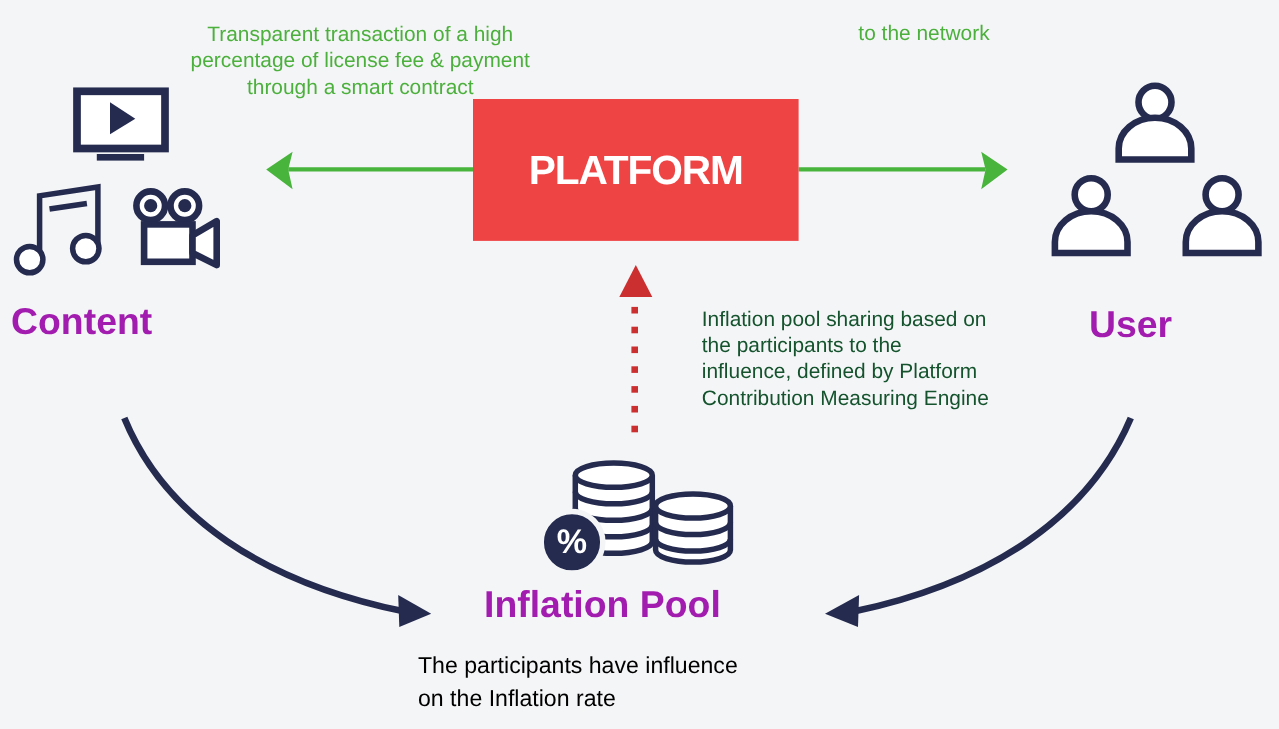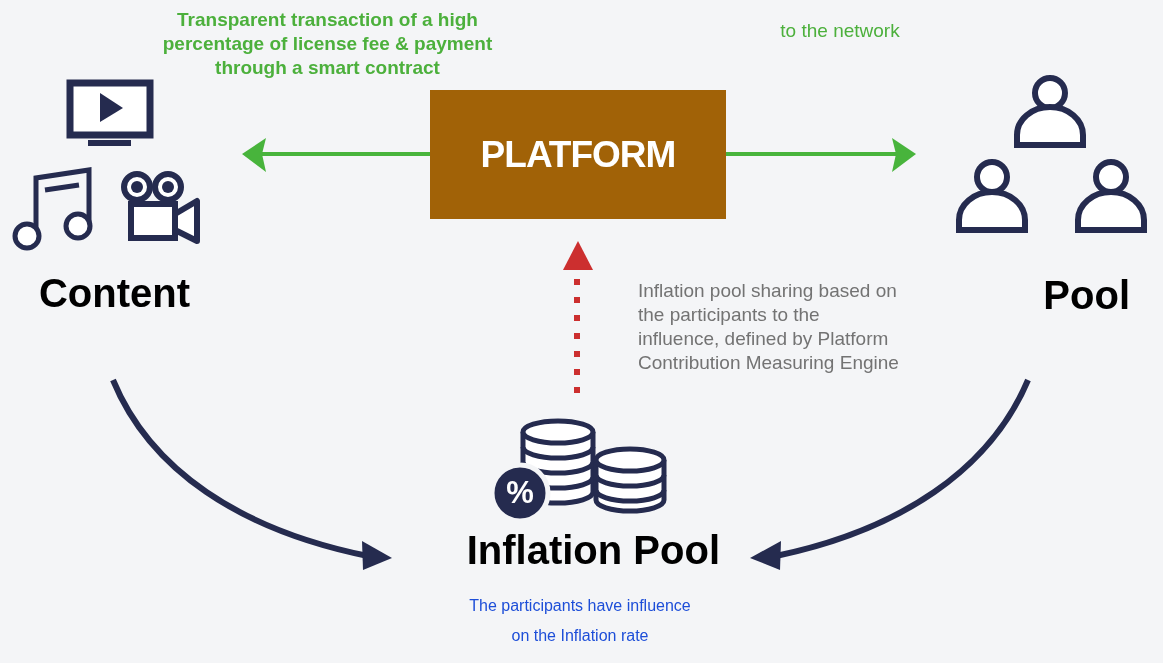--- a/index.html
+++ b/index.html
@@ -1,23 +1,23 @@
 <!DOCTYPE html>
 <html><head>
 <meta charset="utf-8">
 <style>
   html, body { margin:0; padding:0; }
   body { width:1163px; height:663px; background:#f4f5f7; position:relative; overflow:hidden;
          font-family:"Liberation Sans", sans-serif; }
   .abs { position:absolute; }
   .green-text { color:#4cb03c; font-size:19px; line-height:24px; text-align:center; }
-  .red-text { color:#737373; font-size:19px; line-height:24px; }
-  .grey-text { color:#1d4ed8; font-size:16px; line-height:30px; text-align:center; }
-  .label { color:#000000; font-weight:bold; font-size:40px; line-height:38px; text-align:right; }
-  .platform { left:430px; top:90px; width:296px; height:129px; background:#a16207;
+  .red-text { color:#14532d; font-size:19px; line-height:24px; }
+  .grey-text { color:#000000; font-size:21px; line-height:30px; }
+  .label { color:#a21caf; font-weight:bold; font-size:34px; line-height:38px; text-align:left; }
+  .platform { left:430px; top:90px; width:296px; height:129px; background:#ef4444;
               display:flex; align-items:center; justify-content:center; color:#fff;
               font-weight:bold; font-size:37px; letter-spacing:-1px; }
   svg { position:absolute; left:0; top:0; }
 </style>
 </head>
 <body>
 
 <svg width="1163" height="663" viewBox="0 0 1163 663">
 
   <g>
@@ -98,37 +98,37 @@
     <circle cx="520" cy="493" r="28" fill="#252b4f" stroke="#f4f5f7" stroke-width="5"></circle>
   </g>
 </svg>
 
 <div class="abs" style="left:500px;top:474px;width:40px;text-align:center;color:#fff;font-weight:bold;font-size:31px;line-height:38px;">%</div>
 
 <div class="abs platform">
   <span>PLATFORM</span>
 </div>
 
-<div class="abs green-text" style="left:140px;top:8px;width:375px;font-weight:bold;">
+<div class="abs green-text" style="left:140px;top:20px;width:375px;">
   <div>Transparent transaction of a high</div>
   <div>percentage of license fee &amp; payment</div>
   <div>through a smart contract</div>
 </div>
 <div class="abs green-text" style="left:650px;top:19px;width:380px;">
   <div>to the network</div>
 </div>
 
 <div class="abs red-text" style="left:638px;top:279px;width:320px;">
   <div>Inflation pool sharing based on</div>
   <div>the participants to the</div>
   <div>influence, defined by Platform</div>
   <div>Contribution Measuring Engine</div>
 </div>
 
 <div class="abs label" style="left:10px;top:274px;width:180px;">
   <div>Content</div>
 </div>
-<div class="abs label" style="left:990px;top:276px;width:140px;">Pool</div>
+<div class="abs label" style="left:990px;top:276px;width:140px;">User</div>
 <div class="abs label" style="left:440px;top:531px;width:280px;">Inflation Pool</div>
 <div class="abs grey-text" style="left:380px;top:591px;width:400px;">
   <div>The participants have influence</div>
   <div>on the Inflation rate</div>
 </div>
 
 </body></html>

